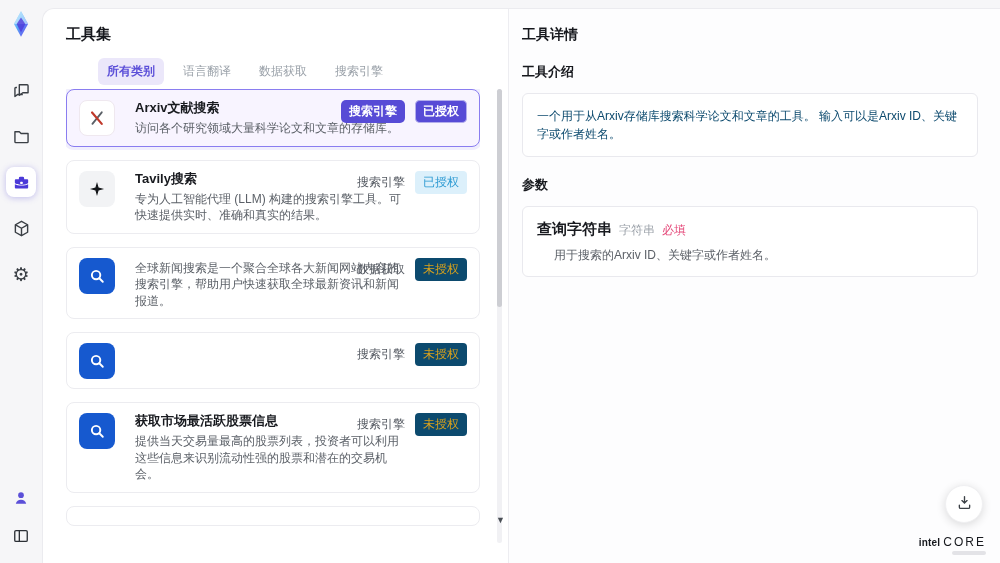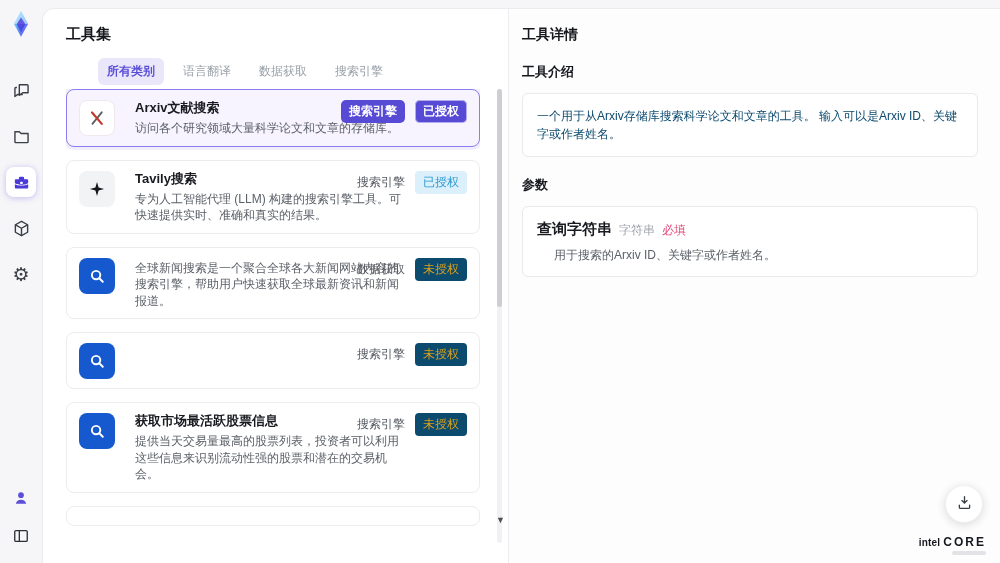--- a/index.html
+++ b/index.html
@@ -71,21 +71,21 @@
   .param-type { font-size:12px; color:#9aa0a8; }
   .param-required { font-size:12px; color:#e5497a;text-align:center; }
   .param-desc { font-size:12px; color:#5c6168; margin-top:8px; line-height:16px;margin-left:17px; }
   
   .fab { position:absolute; right:17px; bottom:40px; width:38px; height:38px; border-radius:50%;
     background:#fff; border:1px solid #f0f0f2; box-shadow:0 2px 10px rgba(0,0,0,.14);
     display:flex; align-items:center; justify-content:center; cursor:pointer; }
   .intel { position:absolute; right:14px; bottom:14px; display:flex; align-items:baseline;
     gap:3px; color:#16181d; }
   .intel .i1 { font-size:10px; font-weight:700; letter-spacing:.2px;text-align:right; }
-  .intel .i2 { font-size:12px; letter-spacing:2px; font-weight:700; }
+  .intel .i2 { font-size:12px; letter-spacing:2px; font-weight:400; }
   .intel-bar { position:absolute; right:14px; bottom:8px; width:34px; height:4px;
     background:#e3e3e7; border-radius:2px; }
 </style>
 </head>
 <body>
 
 <aside class="sidebar">
   <div class="logo">
     <svg viewBox="0 0 32 32" width="30" height="30">
       <defs>

